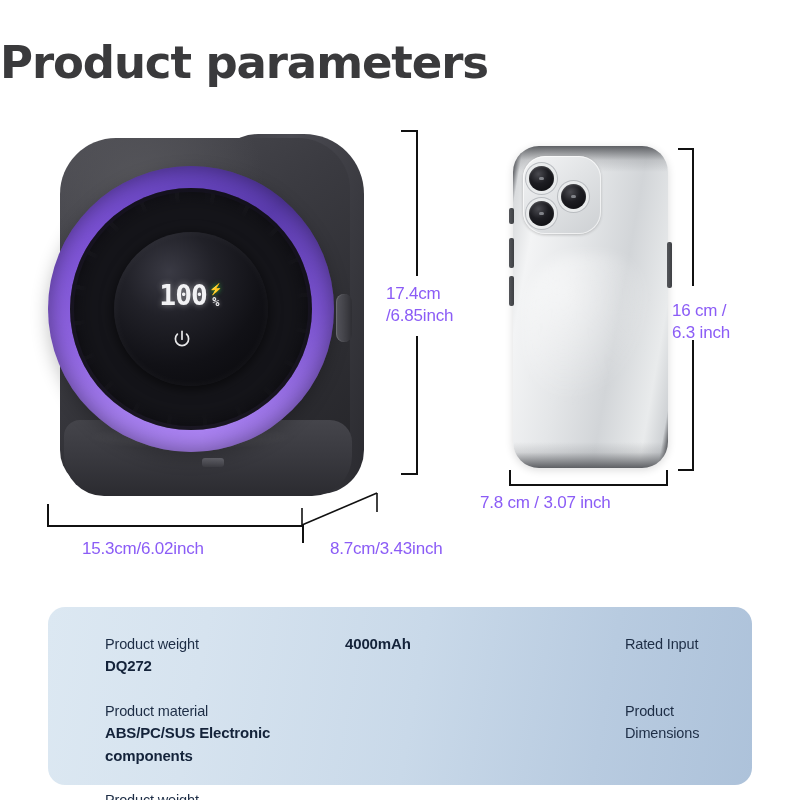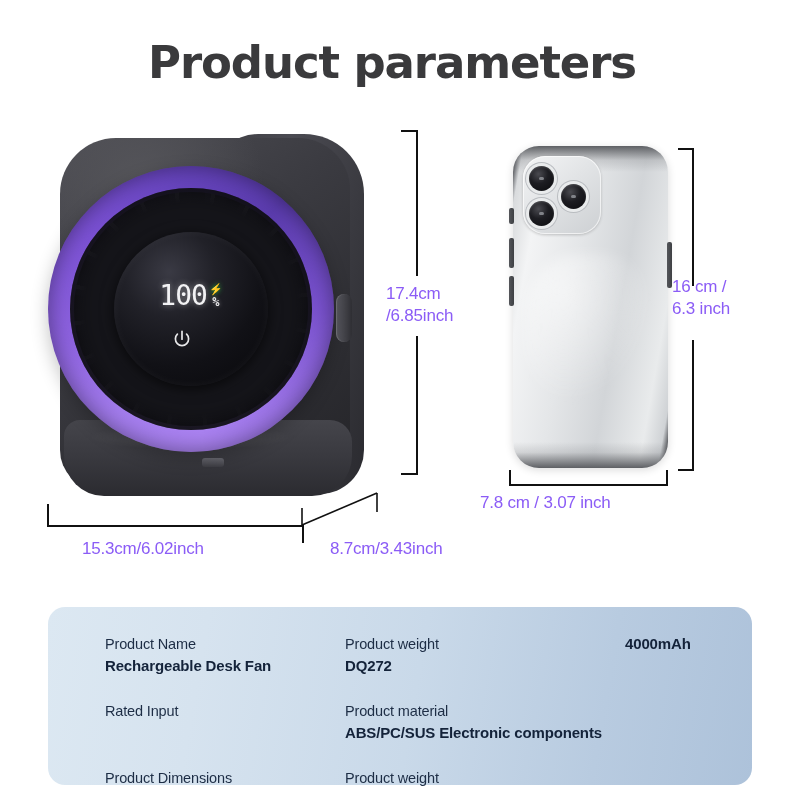--- a/index.html
+++ b/index.html
@@ -15,21 +15,21 @@
     font-family: "Liberation Sans", sans-serif;
     -webkit-font-smoothing: antialiased;
   }
 
   
   .page-title {
     position: absolute;
     left: 0;
     top: 36px;
     width: 636px;
-    text-align: right;
+    text-align: left;
     font-size: 45px;
     font-weight: 700;
     letter-spacing: -1.1px;
     color: #3a3a3c;
     font-family: "DejaVu Sans", sans-serif;
   }
 
   
   .dim-label {
     position: absolute;
@@ -194,21 +194,21 @@
     top: 148px;
     width: 154px;
     height: 40px;
     display: flex;
     align-items: center;
     justify-content: center;
   }
   .fan-display-value {
     font-family: "DejaVu Sans Mono", monospace;
     font-size: 28px;
-    font-weight: 400;
+    font-weight: 700;
     letter-spacing: -1px;
     color: #f2f2f4;
     text-shadow: 0 0 6px rgba(255,255,255,0.45);
     line-height: 1;
   }
   .fan-display-marks {
     display: flex;
     flex-direction: column;
     align-items: center;
     margin-left: 2px;
@@ -439,35 +439,31 @@
   <div class="phone-btn btn-mute"></div>
   <div class="phone-btn btn-volup"></div>
   <div class="phone-btn btn-voldn"></div>
   <div class="phone-btn btn-power"></div>
 </div>
 
 <div class="tick h-line" style="left:678px; top:148px; width:16px;"></div>
 <div class="tick v-line" style="left:692px; top:148px; height:138px;"></div>
 <div class="tick v-line" style="left:692px; top:340px; height:130px;"></div>
 <div class="tick h-line" style="left:678px; top:469px; width:16px;"></div>
-<div class="dim-label" style="left:672px; top:276px;">16 cm /
+<div class="dim-label" style="left:672px; top:300px;">16 cm /
 6.3 inch</div>
 
 <div class="tick v-line" style="left:509px; top:470px; height:16px;"></div>
 <div class="tick h-line" style="left:509px; top:484px; width:158px;"></div>
 <div class="tick v-line" style="left:666px; top:470px; height:16px;"></div>
 <div class="dim-label" style="left:480px; top:492px;">7.8 cm / 3.07 inch</div>
 
 <div id="spec-panel">
   <div class="spec-grid">
       <div class="spec-cell">
-        <div class="spec-key">Product Name</div>
-        <div class="spec-val">Rechargeable Desk Fan</div>
-      </div>
-      <div class="spec-cell">
         <div class="spec-key">Product weight</div>
         <div class="spec-val">DQ272</div>
       </div>
       <div class="spec-cell">
         <div class="spec-val">4000mAh</div>
       </div>
       <div class="spec-cell">
         <div class="spec-key">Rated Input</div>
       </div>
       <div class="spec-cell">

